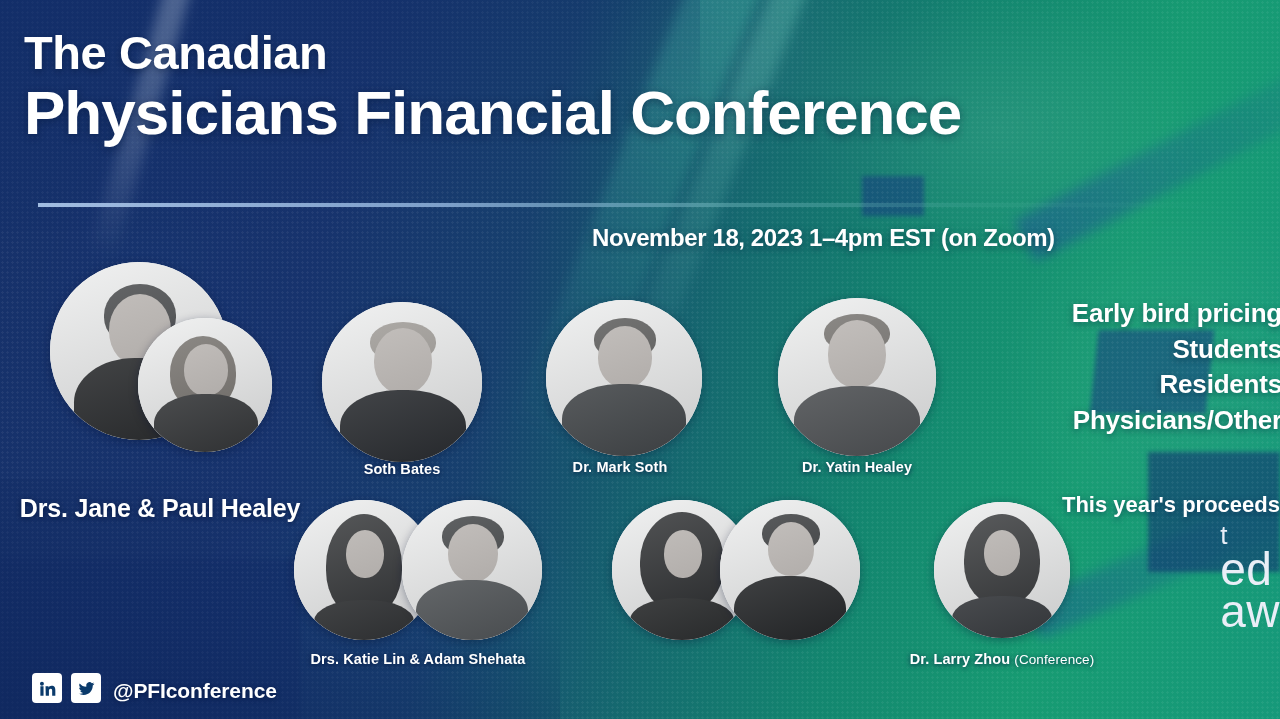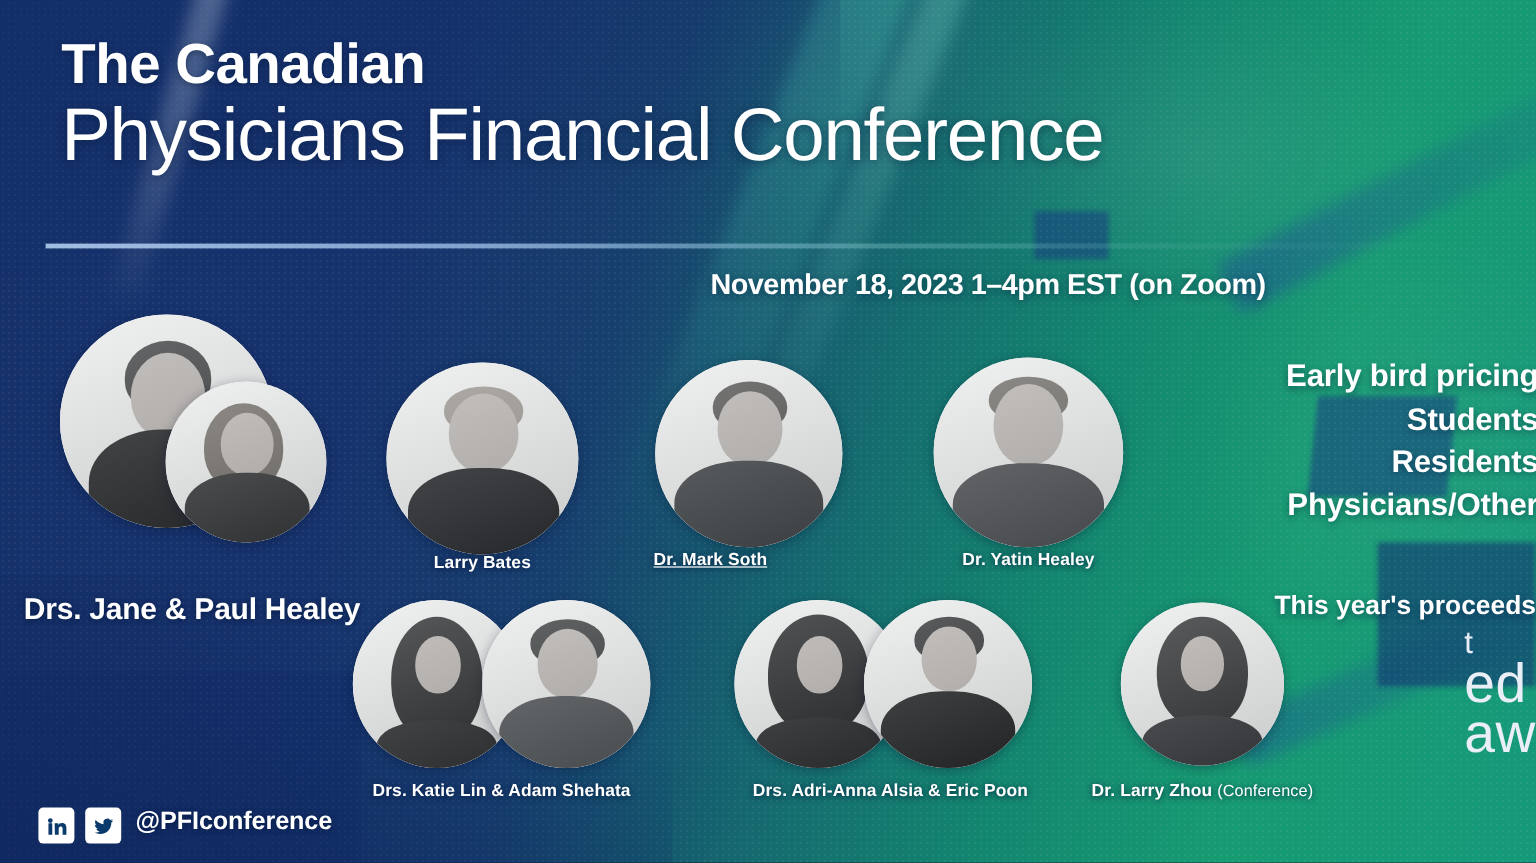--- a/index.html
+++ b/index.html
@@ -78,34 +78,34 @@
   .scrim-bl {
     position: absolute; left: 0; bottom: 0; width: 560px; height: 240px;
     background: linear-gradient(to top right, rgba(14,38,92,.70), rgba(14,38,92,0) 70%);
   }
   .scrim-tl {
     position: absolute; left: 0; top: 0; width: 700px; height: 230px;
     background: linear-gradient(to bottom right, rgba(16,44,104,.55), rgba(16,44,104,0) 75%);
   }
 
   
-  .title-block { position: absolute; left: 51px; top: 28px; z-index: 6; }
+  .title-block { position: absolute; left: 24px; top: 28px; z-index: 6; }
 
   .title-line1 {
     font-size: 47px;
     font-weight: 700;
     color: #ffffff;
     letter-spacing: -.4px;
     line-height: 1.06;
     text-shadow: 0 2px 6px rgba(0,20,50,.45);
     white-space: nowrap;
   }
   .title-line2 {
     font-size: 62px;
-    font-weight: 400;
+    font-weight: 700;
     color: #ffffff;
     letter-spacing: -1.0px;
     line-height: 1.05;
     margin-top: 2px;
     text-shadow: 0 2px 8px rgba(0,20,50,.45);
     white-space: nowrap;
   }
 
   .tagline {
     position: absolute;
@@ -253,21 +253,21 @@
   }
   .caption .mod { font-weight: 400; font-size: 13.5px; }
 
   
   .social {
     position: absolute;
     left: 32px;
     bottom: 16px;
     z-index: 9;
     display: flex;
-    align-items: flex-start;
+    align-items: flex-end;
     gap: 9px;
   }
   .social .sicon {
     width: 30px; height: 30px;
     border-radius: 4px;
     background: #ffffff;
     display: flex; align-items: center; justify-content: center;
     flex: 0 0 auto;
   }
   .social .sicon svg { display: block; }
@@ -347,31 +347,31 @@
   <div class="caption big" style="left:10px; top:494px; width:300px;">Drs. Jane &amp; Paul Healey</div>
 
   <div class="portrait" style="left:322px; top:302px; width:160px; height:160px;">
     <div class="face">
       <div class="hair" style="left:48px; top:20px; width:66px; height:40px; background:#9a9691;"></div>
       <div class="head" style="left:52px; top:26px; width:58px; height:66px;"></div>
       <div class="body" style="left:18px; top:88px; width:126px; height:78px; background:#23262a;"></div>
       <div class="shade"></div>
     </div>
   </div>
-  <div class="caption" style="left:322px; top:461px; width:160px;">Larry Bates</div>
+  <div class="caption" style="left:322px; top:461px; width:160px;">Soth Bates</div>
 
   <div class="portrait" style="left:546px; top:300px; width:156px; height:156px;">
     <div class="face">
       <div class="hair" style="left:48px; top:18px; width:62px; height:42px; background:#50504f;"></div>
       <div class="head" style="left:52px; top:26px; width:54px; height:62px;"></div>
       <div class="body" style="left:16px; top:84px; width:124px; height:76px; background:#3e4245;"></div>
       <div class="shade"></div>
     </div>
   </div>
-  <div class="caption" style="left:514px; top:459px; width:156px;text-decoration:underline;">Dr. Mark Soth</div>
+  <div class="caption" style="left:542px; top:459px; width:156px;">Dr. Mark Soth</div>
 
   <div class="portrait" style="left:778px; top:298px; width:158px; height:158px;">
     <div class="face">
       <div class="hair" style="left:46px; top:16px; width:66px; height:38px; background:#6d6a66;"></div>
       <div class="head" style="left:50px; top:22px; width:58px; height:68px;"></div>
       <div class="body" style="left:16px; top:88px; width:126px; height:74px; background:#4b4e51;"></div>
       <div class="shade"></div>
     </div>
   </div>
   <div class="caption" style="left:778px; top:459px; width:158px;">Dr. Yatin Healey</div>
@@ -407,21 +407,20 @@
     </div>
     <div class="portrait" style="left:108px; width:140px; height:140px;">
       <div class="face">
         <div class="hair" style="left:42px; top:14px; width:58px; height:38px; background:#2c2e30;"></div>
         <div class="head" style="left:48px; top:22px; width:46px; height:54px;"></div>
         <div class="body" style="left:14px; top:76px; width:112px; height:70px; background:#1e2022;"></div>
         <div class="shade"></div>
       </div>
     </div>
   </div>
-  <div class="caption" style="left:592px; top:651px; width:300px;">Drs. Adri-Anna Alsia &amp; Eric Poon</div>
 
   <div class="portrait" style="left:934px; top:502px; width:136px; height:136px;">
     <div class="face">
       <div class="hair" style="left:30px; top:12px; width:76px; height:92px; background:#2a2c2e;"></div>
       <div class="head" style="left:50px; top:28px; width:36px; height:46px;"></div>
       <div class="body" style="left:18px; top:94px; width:100px; height:48px; background:#33363a;"></div>
       <div class="shade"></div>
     </div>
   </div>
   <div class="caption" style="left:902px; top:651px; width:200px;"><span>Dr. Larry Zhou </span><span class="mod">(Conference)</span></div>

